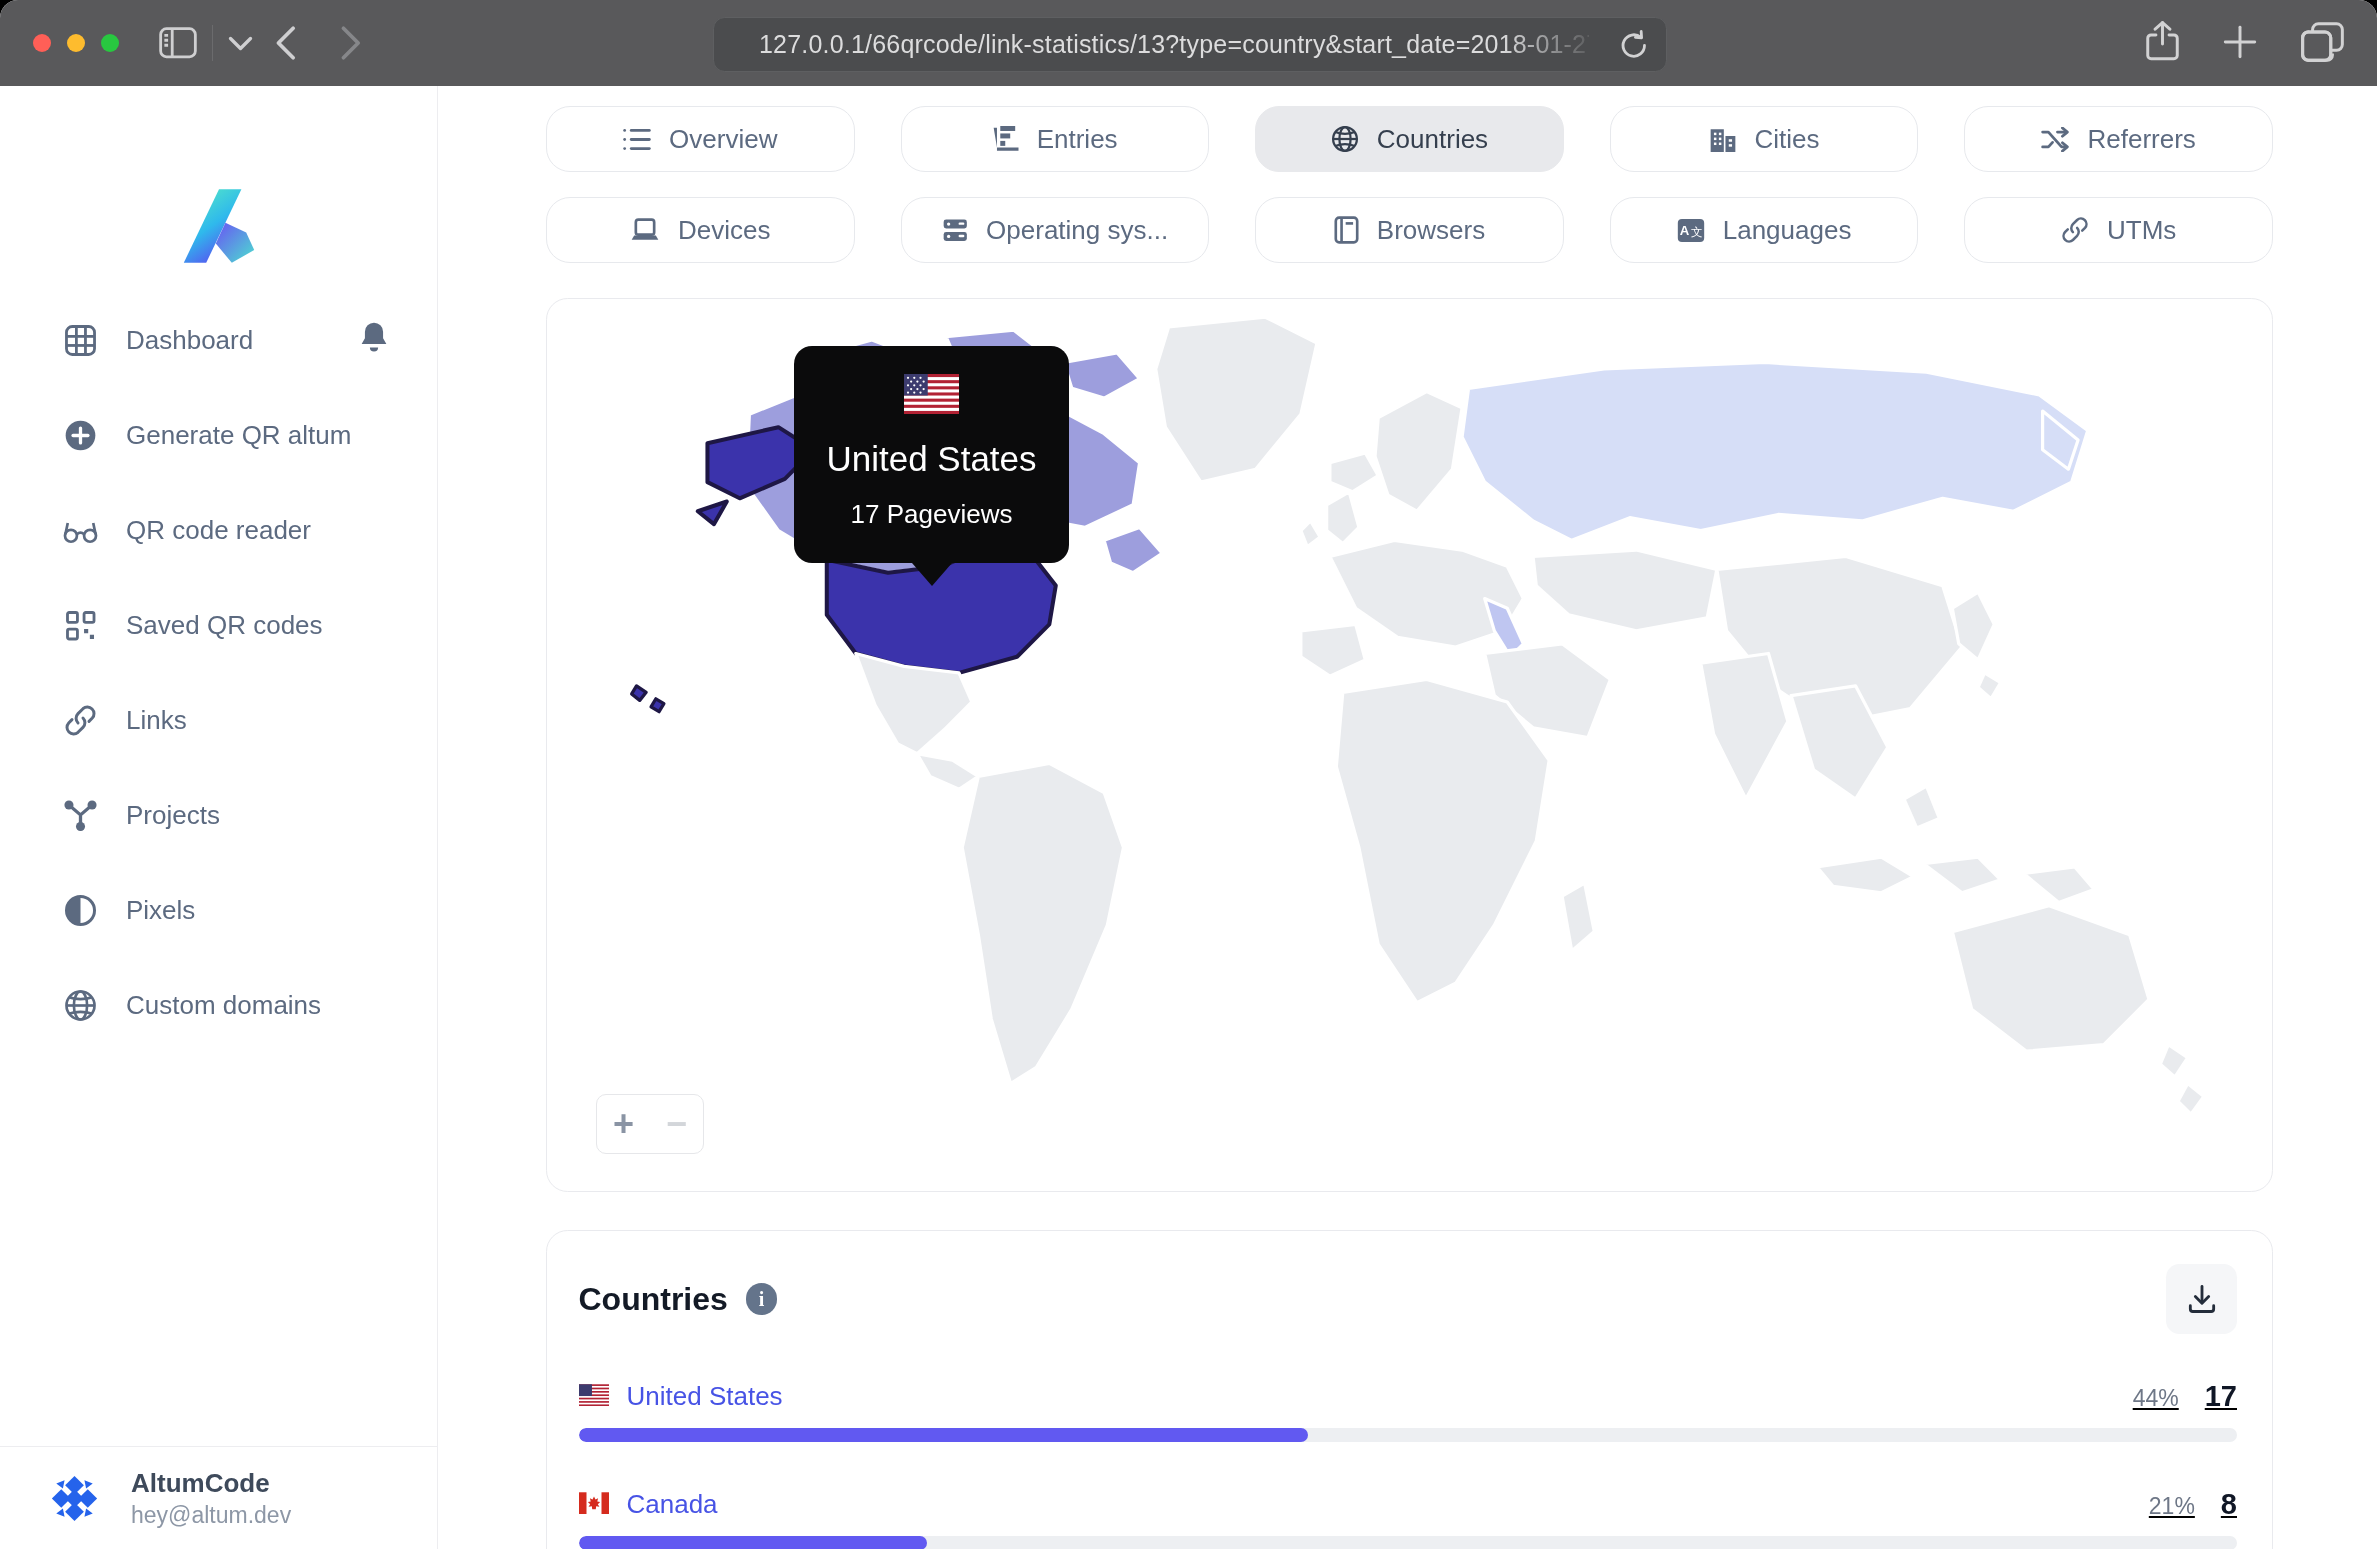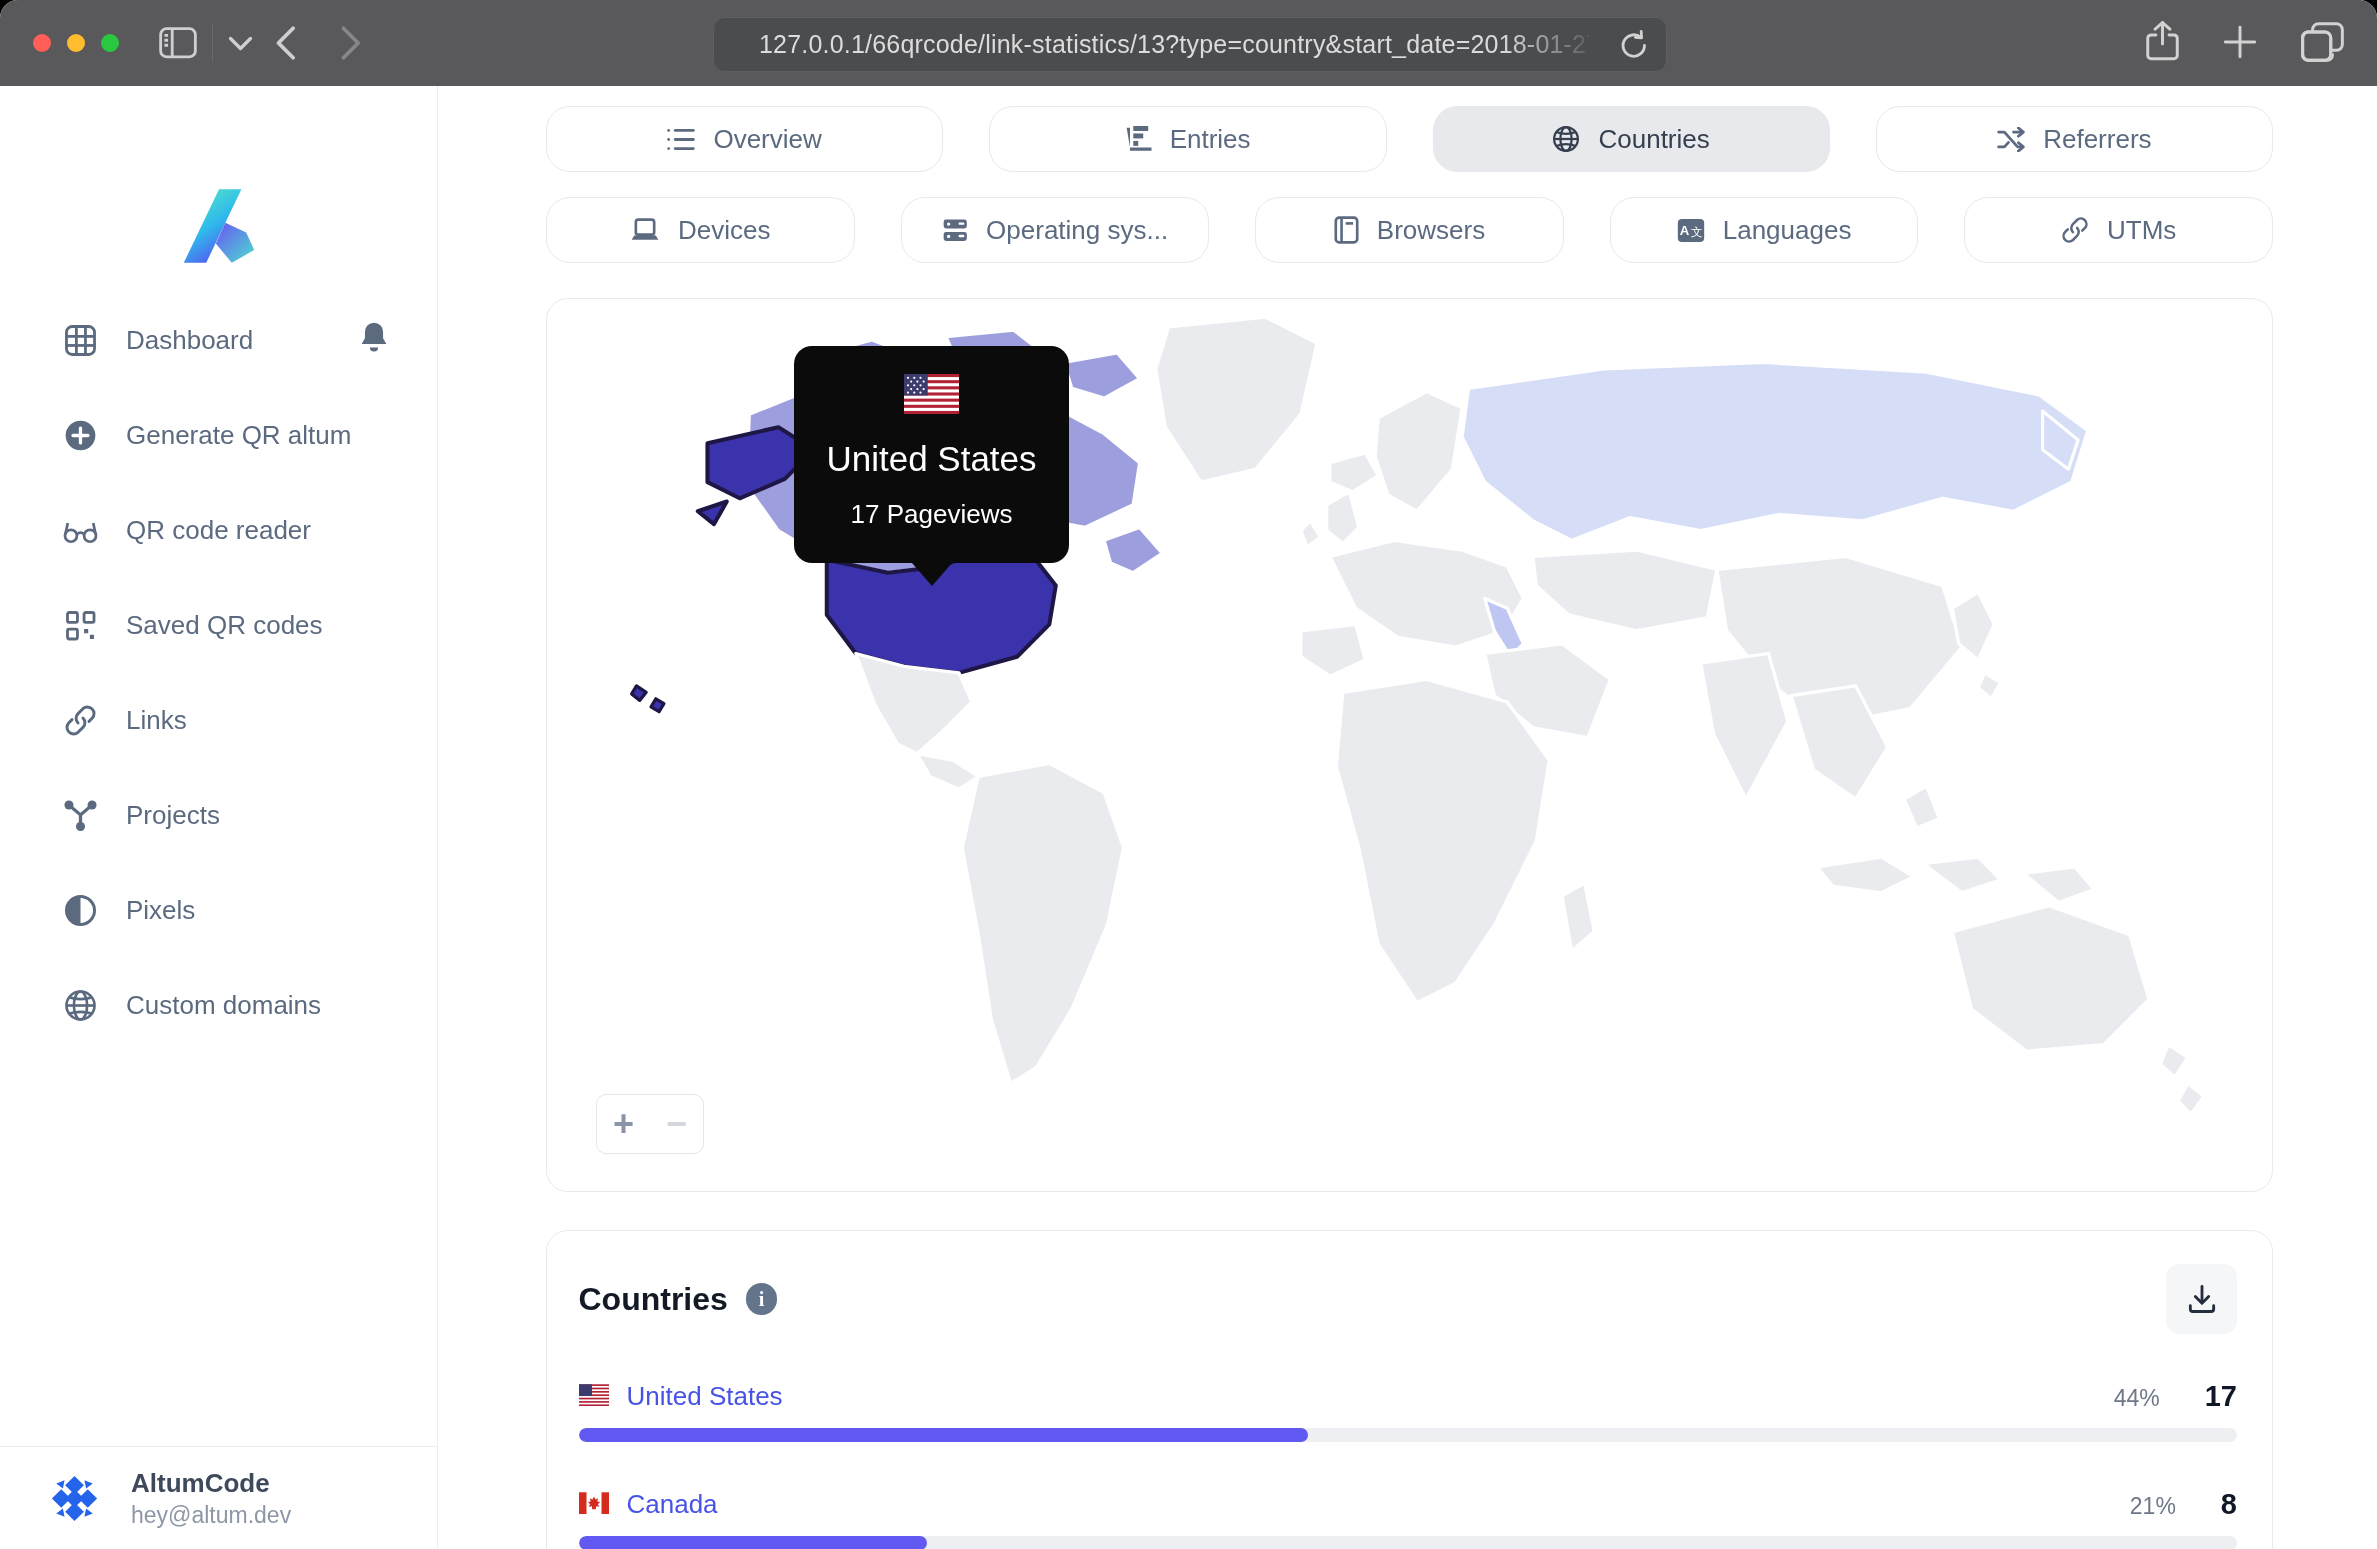--- a/index.html
+++ b/index.html
@@ -73,21 +73,21 @@
   .countries-card { position:absolute; left:106px; top:1144px; width:1727px; height:465px; border:1.7px solid #e9eaee; border-radius:21.6px; background:#fff; padding:0 35px 0 31.5px; }
   .cc-header { display:flex; align-items:center; margin-top:33px; }
   .cc-title { font-size:32px; font-weight:700; color:#131a26; }
   .info-dot { width:31.5px; height:31.5px; border-radius:50%; background:#64748b; color:#fff; font-size:20px; font-weight:700;
     display:flex; align-items:center; justify-content:center; margin-left:18px; font-family:"Liberation Serif", serif; }
   .dl-btn { margin-left:auto; width:71px; height:70px; background:#f5f6f8; border-radius:13.3px; display:flex; align-items:center; justify-content:center; color:#242d3b; cursor:pointer; }
   .country-row { margin-top:46px; }
   .row-line { display:flex; align-items:center; }
   .row-line .flag { flex:none; margin-right:18px; }
   .country-name { font-size:26px; font-weight:500; color:#4753e5; cursor:pointer; }
-  .row-right { margin-left:auto; display:flex; align-items:baseline; gap:45px; }
+  .row-right { margin-left:auto; display:flex; align-items:baseline; gap:26px;text-decoration:underline; }
   .pct { font-size:23px; color:#6e7787; }
   .cnt { font-size:29px; font-weight:700; color:#101726; }
   .bar-track { margin-top:15px; height:14px; border-radius:7.5px; background:#edeff2; overflow:hidden; }
   .bar-fill { height:100%; border-radius:7.5px; background:#6159f1; }
 </style>
 </head>
 <body>
 
 <div class="window">
 
@@ -326,20 +326,36 @@
         <span>Entries</span>
       </div>
       <div class="tab-btn active">
         <svg width="28" height="28" viewBox="0 0 40 40" fill="none" stroke="currentColor" stroke-width="3.2">
           <circle cx="20" cy="20" r="17"></circle>
             <ellipse cx="20" cy="20" rx="8" ry="17"></ellipse>
             <line x1="3" y1="20" x2="37" y2="20"></line>
             <path d="M6 10 a22 10 0 0 0 28 0 M6 30 a22 10 0 0 1 28 0"></path>
         </svg>
         <span>Countries</span>
+      </div>
+      <div class="tab-btn">
+        <svg width="28" height="26.5" viewBox="0 0 34 32" fill="currentColor">
+          <path d="M2 32 V4 h16 v28 z M20 32 V12 h12 v20 z"></path>
+          <g fill="#fff">
+              <rect x="6" y="8" width="3" height="3"></rect>
+              <rect x="12" y="8" width="3" height="3"></rect>
+              <rect x="6" y="14" width="3" height="3"></rect>
+              <rect x="12" y="14" width="3" height="3"></rect>
+              <rect x="6" y="20" width="3" height="3"></rect>
+              <rect x="12" y="20" width="3" height="3"></rect>
+              <rect x="24" y="16" width="4" height="3"></rect>
+              <rect x="24" y="22" width="4" height="3"></rect>
+            </g>
+        </svg>
+        <span>Cities</span>
       </div>
       <div class="tab-btn">
         <svg width="28" height="25" viewBox="0 0 34 30" fill="none" stroke="currentColor" stroke-width="3.4" stroke-linecap="round" stroke-linejoin="round">
           <path d="M2 6 h7 l16 18 h5"></path>
             <path d="M2 24 h7 l5 -5.5"></path>
             <path d="M20 6 h10"></path>
             <polyline points="26,1 32,6 26,11"></polyline>
             <polyline points="26,19 32,24 26,29"></polyline>
         </svg>
         <span>Referrers</span>

